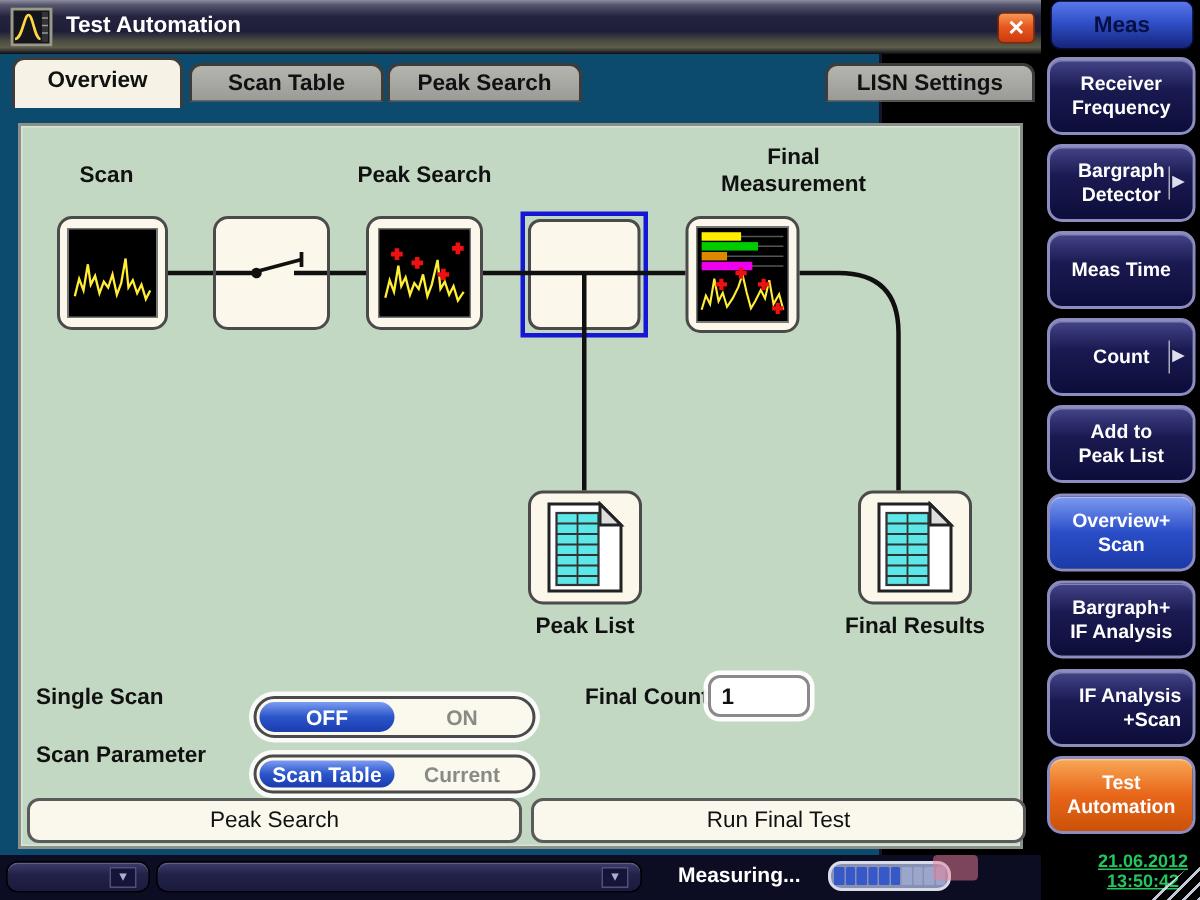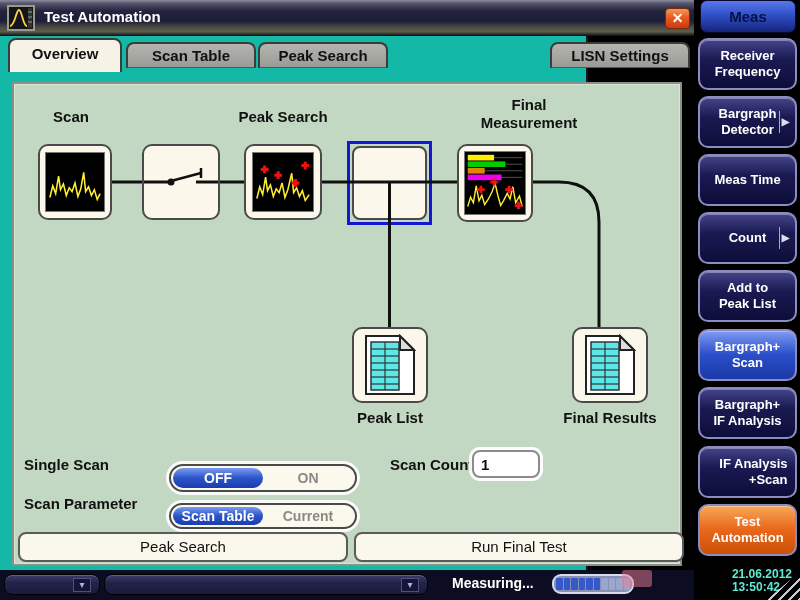--- a/index.html
+++ b/index.html
@@ -10,21 +10,21 @@
   #titlebar{position:absolute;left:0;top:0;width:694px;height:36px;
     background:linear-gradient(180deg,#8d8da0 0%,#56566e 9%,#24243f 30%,#1d1d39 58%,#4c4c42 76%,#5d5d4a 88%,#0d0d18 100%);}
   #appicon{position:absolute;left:7px;top:5px;width:28px;height:26px;background:#14141f;border:2px solid #9a9a88;}
   #appicon svg{display:block}
   #titletext{position:absolute;left:44px;top:0;height:34px;line-height:34px;color:#fff;font-size:15px;font-weight:bold;}
   #closebtn{position:absolute;right:4px;top:8px;width:25px;height:21px;border:1px solid #7a2a08;border-radius:4px;
     background:linear-gradient(180deg,#f49858 0%,#e85a20 45%,#cc3a10 100%);color:#fff;font-size:14px;font-weight:bold;
     text-align:center;line-height:19px;cursor:pointer;}
 
   
-  #mainpanel{position:absolute;left:0;top:36px;width:588px;height:534px;background:#14b8a6;border-right:2px solid #15152a;}
+  #mainpanel{position:absolute;left:0;top:36px;width:588px;height:534px;background:#0c4a6e;border-right:2px solid #15152a;}
   .tab{position:absolute;top:6px;height:26px;border:2px solid #3c3c3c;border-bottom:1px solid #555;
     border-radius:8px 8px 0 0;background:linear-gradient(180deg,#b5b5b0,#9a9a96);
     font-size:15px;font-weight:bold;color:#111;text-align:center;line-height:23px;cursor:pointer;}
   .tab.active{top:2px;height:34px;background:#f6f3e6;border-bottom:none;line-height:28px;z-index:3;}
   #tab0{left:8px;width:114px;}
   #tab1{left:126px;width:130px;}
   #tab2{left:258px;width:130px;}
   #tab3{left:390px;width:156px;}
   #tab4{left:550px;width:140px;}
 
@@ -60,21 +60,21 @@
   .sbtn{position:absolute;left:4px;width:99px;height:52px;border:2px solid #8c8cc0;border-radius:10px;
     background:linear-gradient(180deg,#44448a 0%,#1a1a52 40%,#0d0d3a 100%);
     box-shadow:inset 0 1px 0 rgba(255,255,255,.35);color:#fff;font-size:13px;font-weight:bold;
     display:flex;align-items:center;justify-content:center;text-align:center;line-height:16px;cursor:pointer;}
   .sbtn.sel-blue{background:linear-gradient(180deg,#7e9af2 0%,#2a4ec8 50%,#1c3aa8 100%);}
   .sbtn.sel-orange{background:linear-gradient(180deg,#f8a855 0%,#e8661a 50%,#ca5208 100%);}
   .sbtn .lbl{display:inline-block;}
   .subarrow{position:absolute;right:4px;top:50%;transform:translateY(-50%);width:12px;height:22px;
     border-left:1px solid #aab;display:flex;align-items:center;justify-content:center;
     color:#dde;font-size:10px;line-height:10px;}
-  #datetime{position:absolute;right:8px;bottom:6px;text-align:left;color:#5eead4;font-size:12px;font-weight:bold;line-height:13px;}
+  #datetime{position:absolute;right:8px;bottom:6px;text-align:center;color:#22c55e;font-size:12px;font-weight:bold;line-height:13px;text-decoration:underline;}
   #grip{position:absolute;right:0;bottom:0;width:34px;height:28px;opacity:.85;
     background:repeating-linear-gradient(135deg,#e8ecff 0 2px,transparent 2px 7px);
     clip-path:polygon(100% 0,100% 100%,0 100%);}
 
   
   #statusbar{position:absolute;left:0;top:570px;width:694px;height:30px;background:#0c0c22;}
   .spanel{position:absolute;top:4px;height:21px;border:1px solid #000;border-radius:8px;
     background:linear-gradient(180deg,#3d3d6c 0%,#23234a 40%,#1a1a3e 100%);
     box-shadow:inset 0 1px 0 rgba(255,255,255,.18);cursor:pointer;}
   .drop{position:absolute;right:8px;top:3px;width:18px;height:14px;background:#15153a;border:1px solid #50507a;
@@ -209,21 +209,21 @@
               <line x1="9" y1="50" x2="37" y2="50"></line>
           </g>
         </svg>
       </div>
 
       <div class="ctl-label" style="left:10px;top:372px;">Single Scan</div>
       <div class="toggle" style="left:155px;top:367px;width:188px;">
         <div class="seg on">OFF</div>
         <div class="seg">ON</div>
       </div>
-      <div class="ctl-label" style="left:376px;top:372px;">Scan Count</div>
+      <div class="ctl-label" style="left:376px;top:372px;">Final Count</div>
       <input id="scancount" value="1" style="">
 
       <div class="ctl-label" style="left:10px;top:411px;">Scan Parameter</div>
       <div class="toggle" style="left:155px;top:406px;width:188px;height:26px;">
         <div class="seg on" style="line-height:18px;">Scan Table</div>
         <div class="seg" style="line-height:18px;">Current</div>
       </div>
 
       <div class="bigbtn" style="left:4px;width:330px;">Peak Search</div>
       <div class="bigbtn" style="left:340px;width:330px;">Run Final Test</div>
@@ -266,21 +266,21 @@
       <span class="lbl">Meas Time</span>
     </div>
     <div class="sbtn" style="top:212px;">
       <span class="lbl">Count</span>
       <span class="subarrow">▶</span>
     </div>
     <div class="sbtn" style="top:270px;">
       <span class="lbl" style="max-width:62px;">Add to Peak List</span>
     </div>
     <div class="sbtn sel-blue" style="top:329px;">
-      <span class="lbl" style="max-width:72px;">Bargraph+ Scan</span>
+      <span class="lbl" style="max-width:72px;">Overview+ Scan</span>
     </div>
     <div class="sbtn" style="top:387px;">
       <span class="lbl" style="max-width:80px;">Bargraph+ IF Analysis</span>
     </div>
     <div class="sbtn" style="top:446px;">
       <span class="lbl" style="max-width:80px;text-align:right;">IF Analysis +Scan</span>
     </div>
     <div class="sbtn sel-orange" style="top:504px;">
       <span class="lbl" style="max-width:80px;">Test Automation</span>
     </div>

